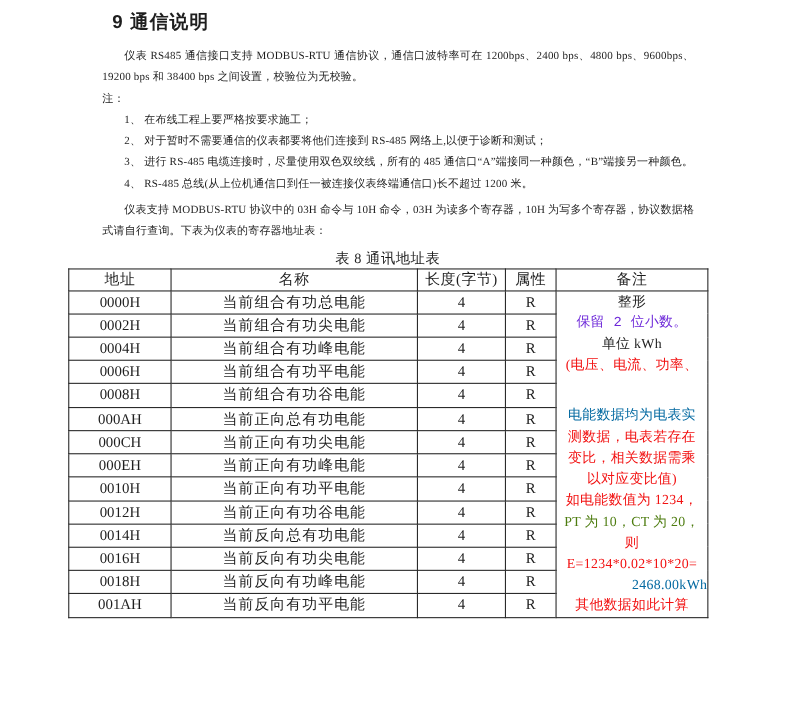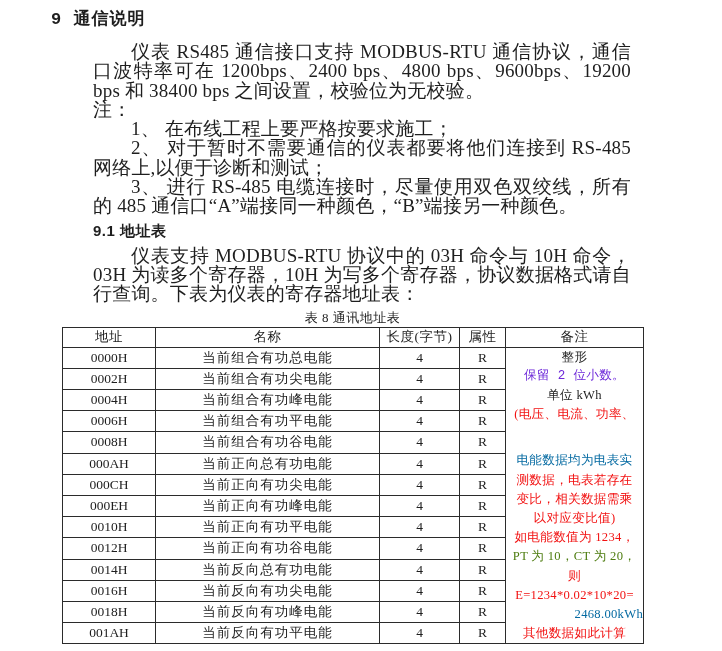--- a/index.html
+++ b/index.html
@@ -6,33 +6,33 @@
   html,body { background:#ffffff; }
   .page {
     position:relative;
     width:722px; height:651px;
     background:#ffffff;
     color:#1e1e1e;
     font-family:"Liberation Serif","DejaVu Serif",serif;
     overflow:hidden;
   }
   .doc-title {
-    font-family:Liberation Mono, monospace;
+    font-family:Liberation Sans, sans-serif;
     font-weight:700;
     font-size:17px;
     line-height:22px;
-    margin:9px 0 0 51px;
+    margin:9px 0 0 102px;
     letter-spacing:1px;
   }
   .text-block {
     margin-left:93px;
     width:538px;
   }
   .para {
-    font-size:19px;
+    font-size:10px;
     line-height:19.3px;
     text-align:justify;
     letter-spacing:0.2px;
   }
   .indent { text-indent:2em; }
   .p-first { margin-top:11px; }
   .section-title {
     font-family:"Liberation Sans","DejaVu Sans",sans-serif;
     font-weight:700;
     font-size:15px;
@@ -85,23 +85,23 @@
 <div class="page">
 
   <h1 class="doc-title">9 通信说明</h1>
 
   <div class="text-block">
     <p class="para indent p-first">仪表 RS485 通信接口支持 MODBUS-RTU 通信协议，通信口波特率可在 1200bps、2400 bps、4800 bps、9600bps、19200 bps 和 38400 bps 之间设置，校验位为无校验。</p>
     <p class="para">注：</p>
     <p class="para indent">1、 在布线工程上要严格按要求施工；</p>
     <p class="para indent">2、 对于暂时不需要通信的仪表都要将他们连接到 RS-485 网络上,以便于诊断和测试；</p>
     <p class="para indent">3、 进行 RS-485 电缆连接时，尽量使用双色双绞线，所有的 485 通信口“A”端接同一种颜色，“B”端接另一种颜色。</p>
+    <p class="para indent">4、 RS-485 总线(从上位机通信口到任一被连接仪表终端通信口)长不超过 1200 米。</p>
   </div>
 
-  <h2 class="section-title">9.1 地址表</h2>
 
   <div class="text-block">
     <p class="para indent p-sec">仪表支持 MODBUS-RTU 协议中的 03H 命令与 10H 命令，03H 为读多个寄存器，10H 为写多个寄存器，协议数据格式请自行查询。下表为仪表的寄存器地址表：</p>
   </div>
 
   <div class="table-caption">表 8 通讯地址表</div>
 
   <table class="addr">
     <colgroup>
       <col style="width:93px">

